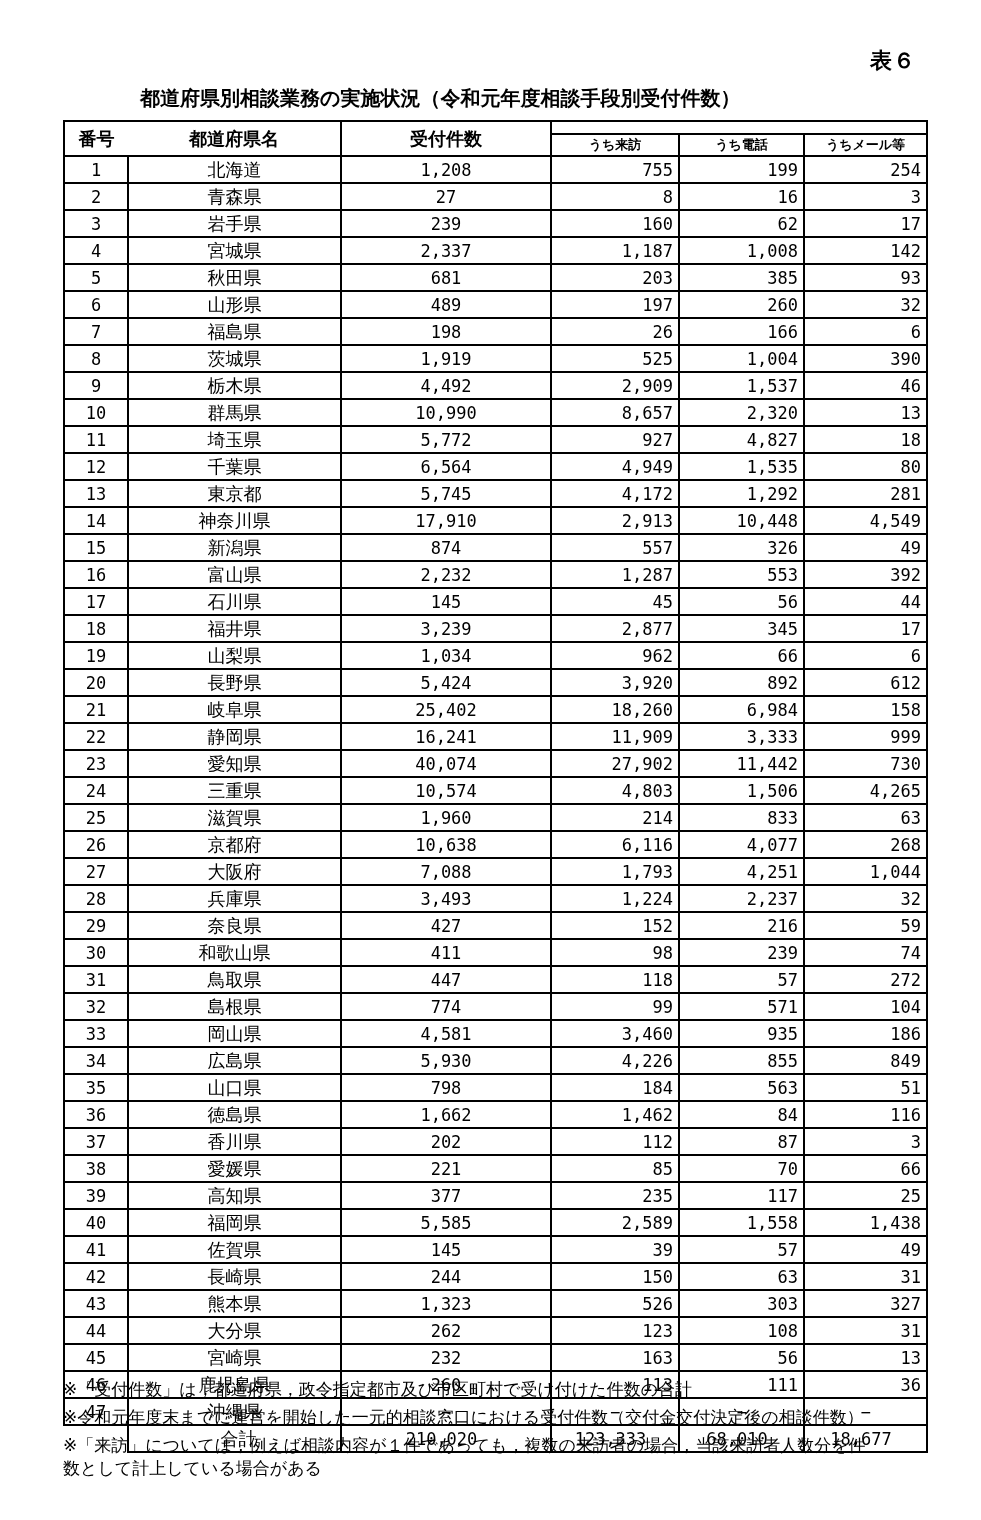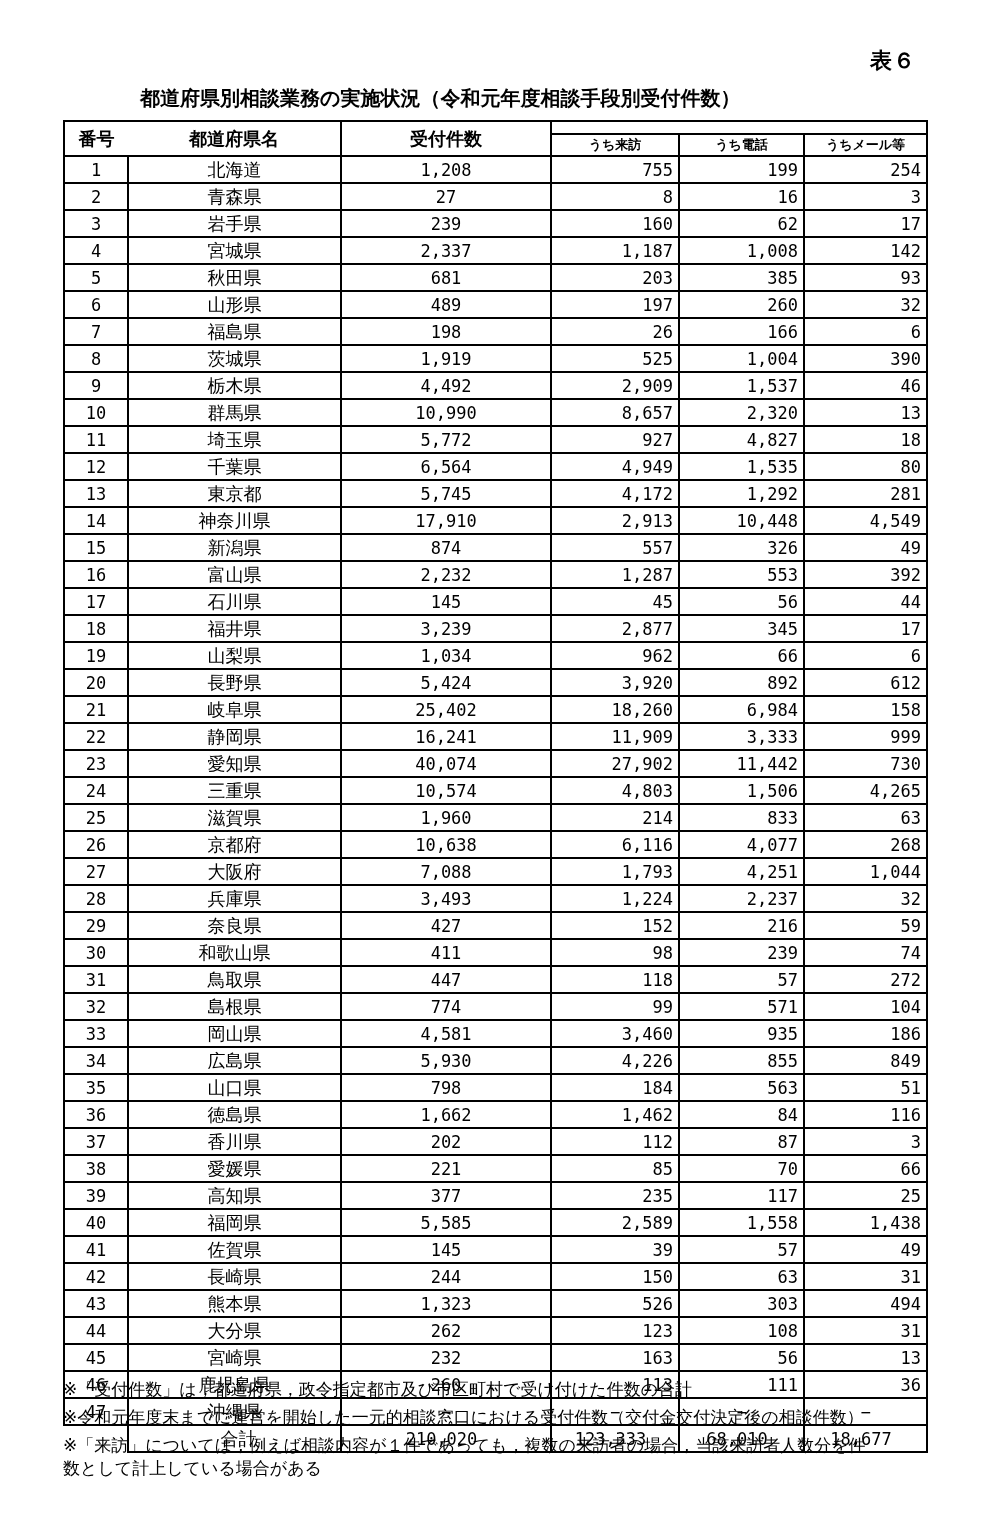--- a/index.html
+++ b/index.html
@@ -421,21 +421,21 @@
       <td class="c-visit num">150</td>
       <td class="c-phone num">63</td>
       <td class="c-mail num">31</td>
     </tr>
         <tr>
       <td class="c-no">43</td>
       <td class="c-name">熊本県</td>
       <td class="c-total num">1,323</td>
       <td class="c-visit num">526</td>
       <td class="c-phone num">303</td>
-      <td class="c-mail num">494</td>
+      <td class="c-mail num">327</td>
     </tr>
         <tr>
       <td class="c-no">44</td>
       <td class="c-name">大分県</td>
       <td class="c-total num">262</td>
       <td class="c-visit num">123</td>
       <td class="c-phone num">108</td>
       <td class="c-mail num">31</td>
     </tr>
         <tr>

